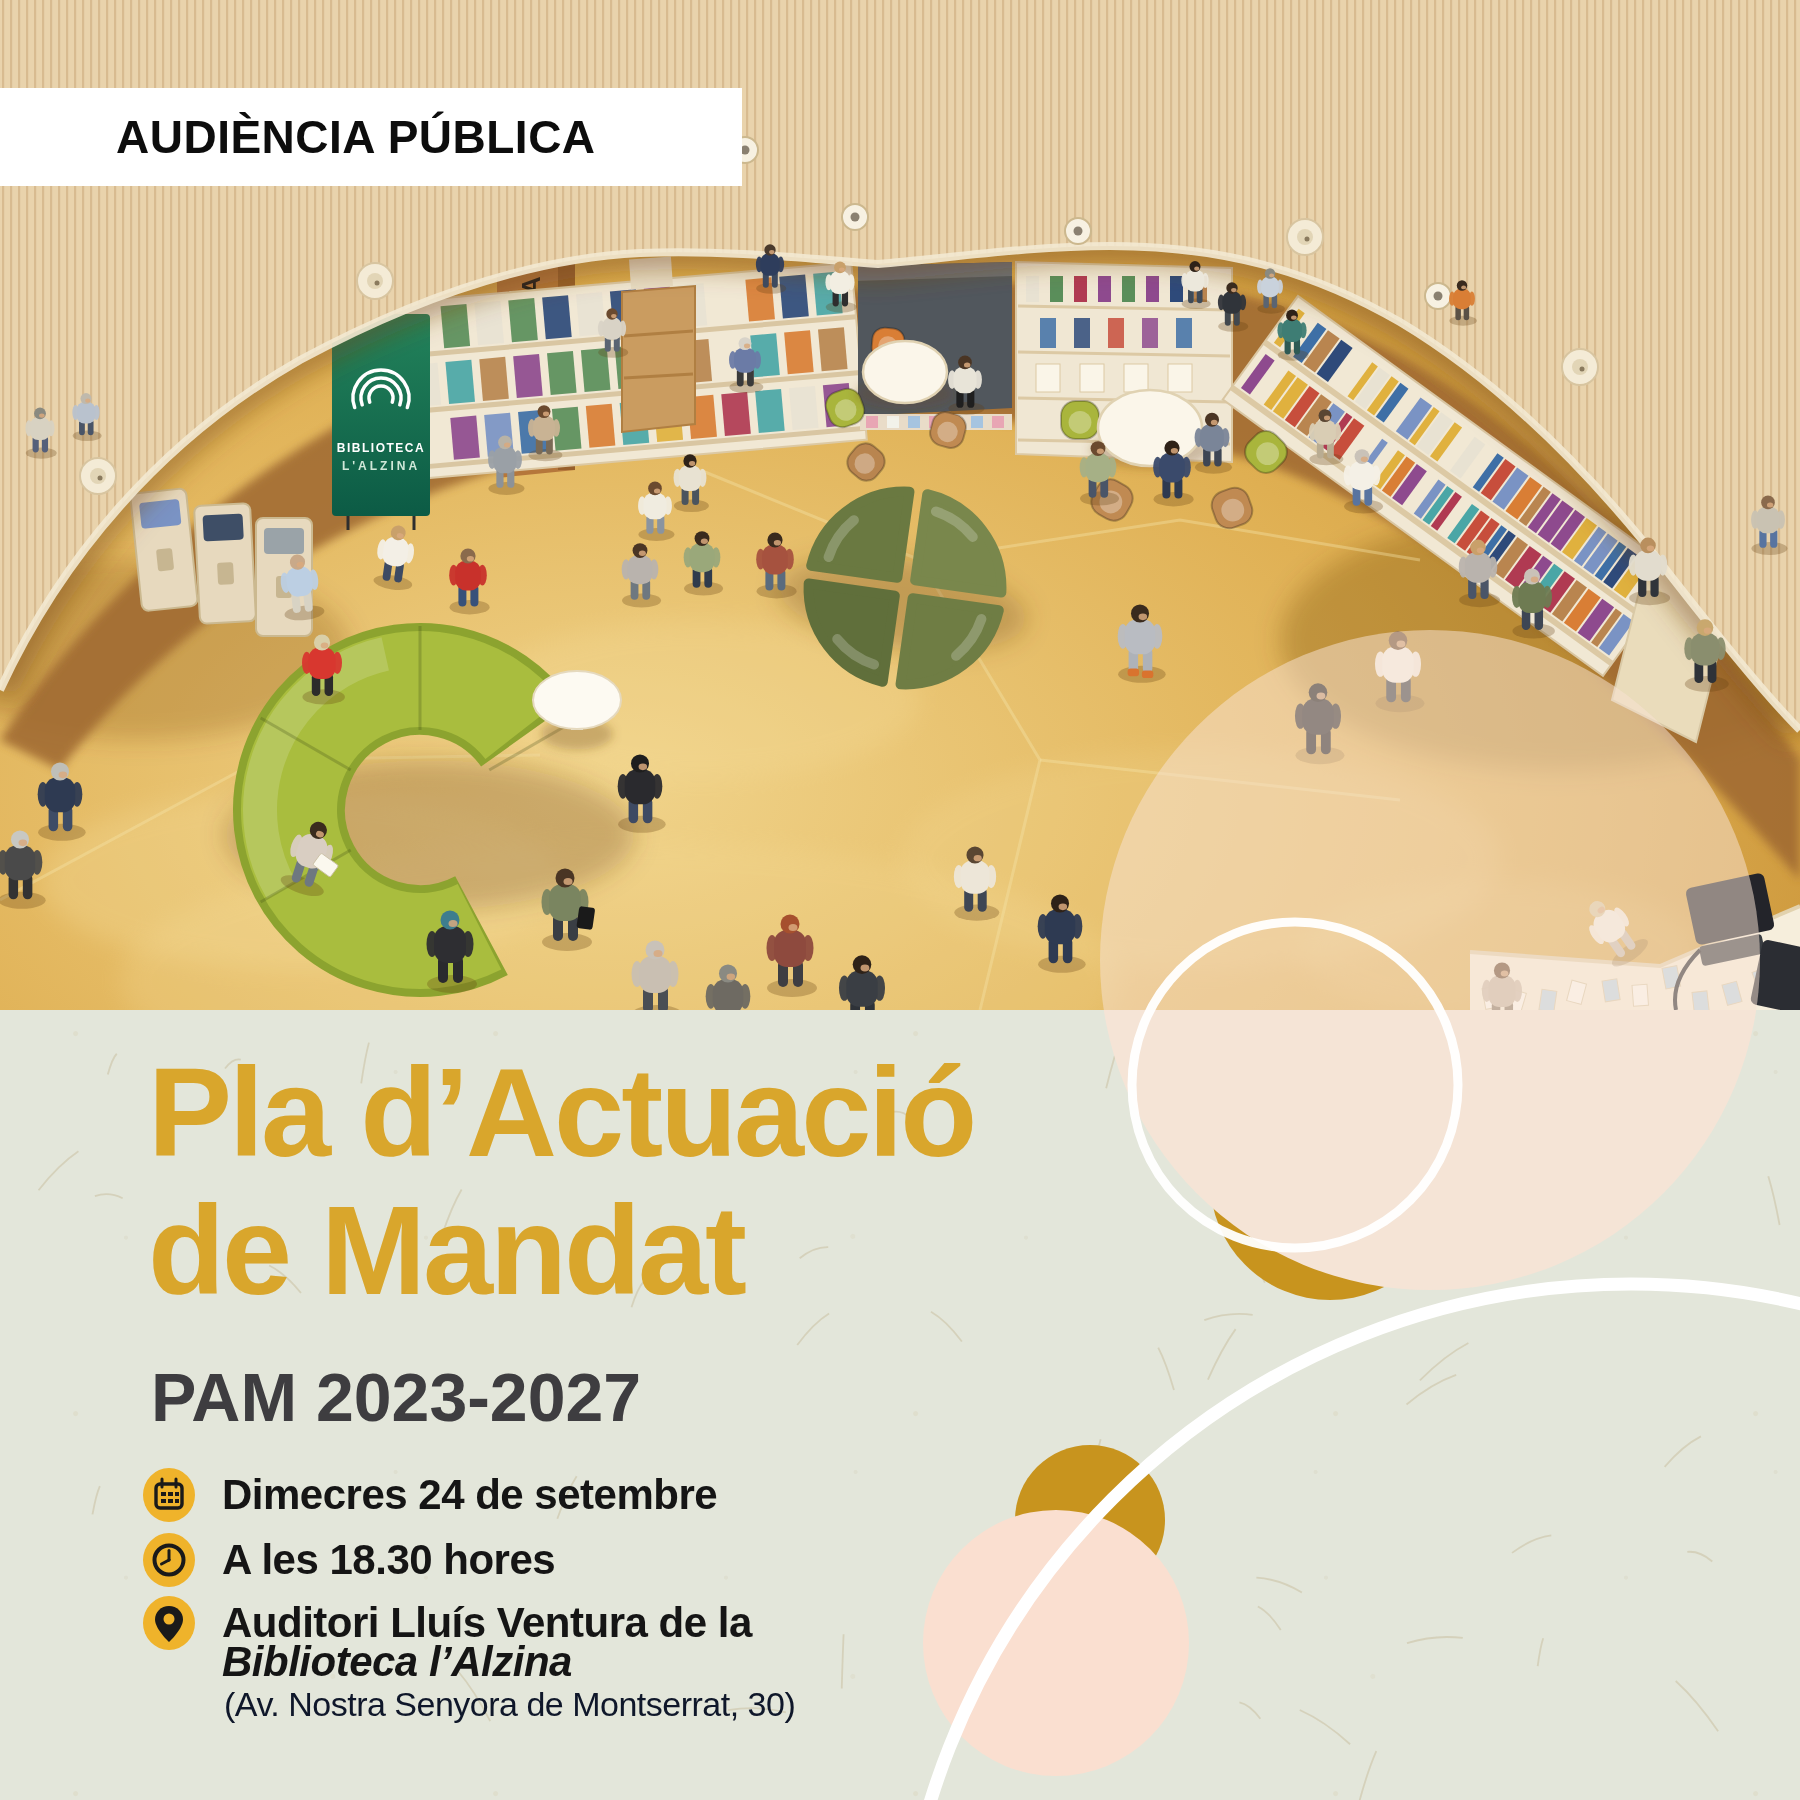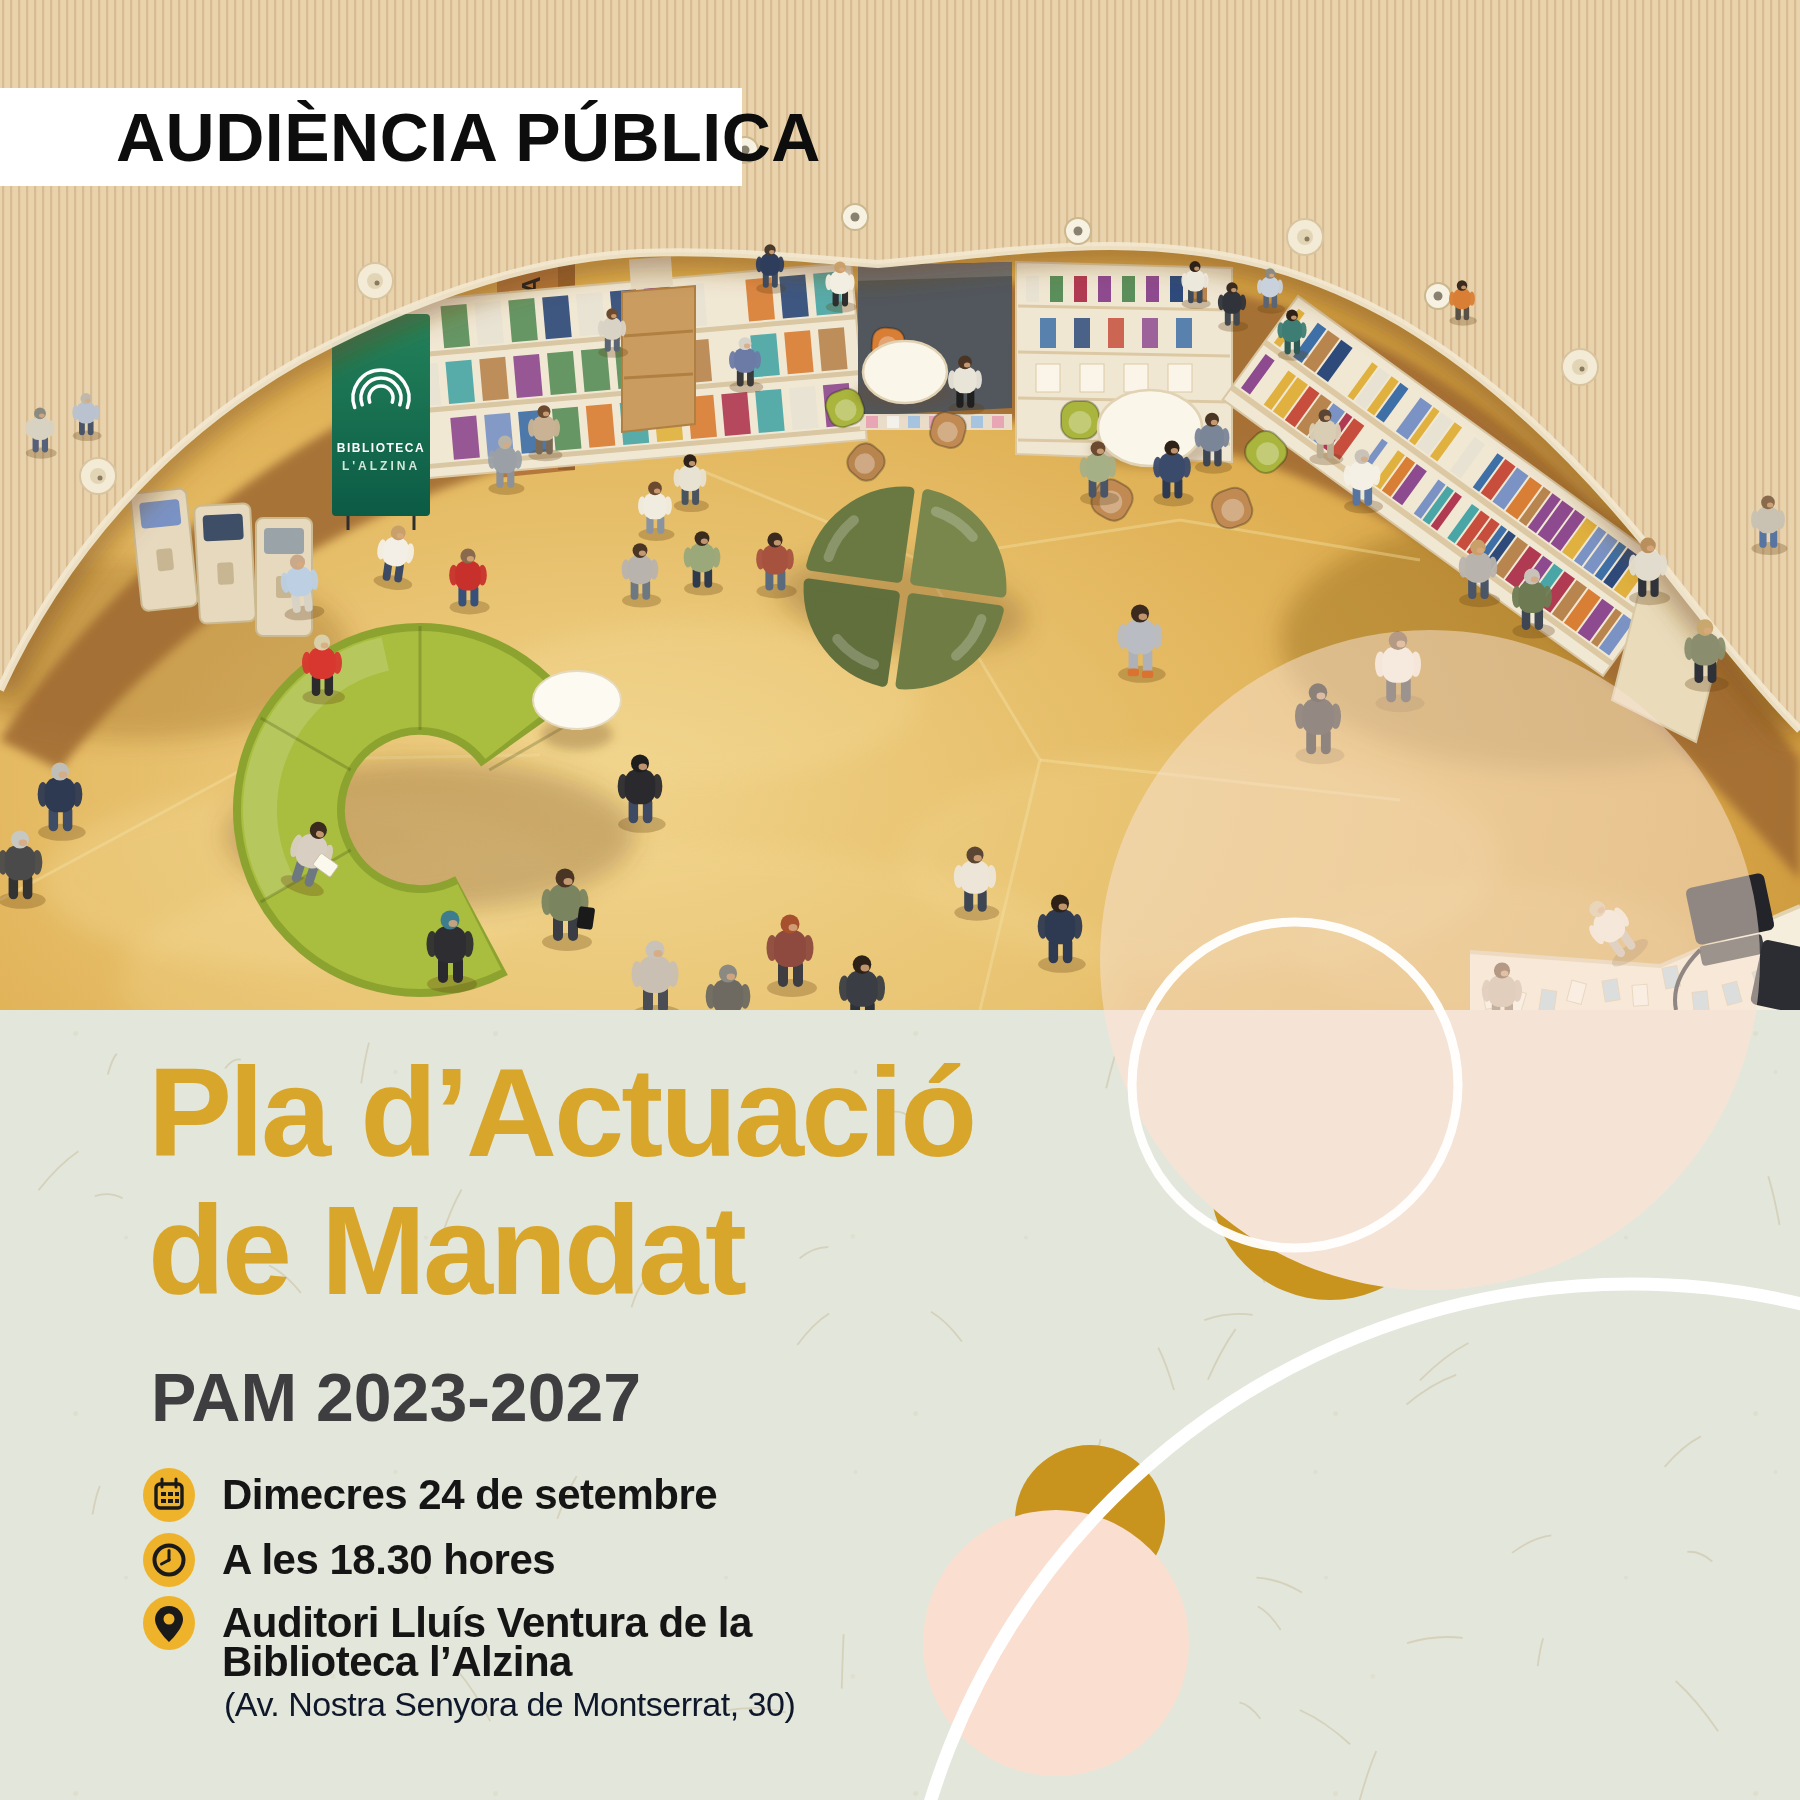--- a/index.html
+++ b/index.html
@@ -18,21 +18,21 @@
       radial-gradient(circle at 86% 68%, rgba(160,130,70,.07) 0 1.5px, transparent 2.5px);
     background-size:420px 380px, 520px 440px, 300px 340px, 460px 400px;
   }
   #photo-wrap{position:absolute;top:0;left:0;width:1800px;height:1010px;z-index:2;}
   #banner{
     position:absolute;left:0;top:88px;width:742px;height:98px;z-index:6;
     background:#FFFFFF;
   }
   #banner .banner-text{
     display:block;padding-left:116px;line-height:98px;
-    font-size:68px;font-weight:bold;letter-spacing:.5px;color:#0D0D0D;
+    font-size:46px;font-weight:bold;letter-spacing:.5px;color:#0D0D0D;
     white-space:nowrap;
   }
   #decor{position:absolute;top:0;left:0;z-index:5;pointer-events:none;}
   #text-block{position:absolute;inset:0;z-index:7;pointer-events:none;}
   .title-line{
     position:absolute;left:148px;white-space:nowrap;
     font-size:126px;font-weight:bold;letter-spacing:-3px;color:#D9A62C;
   }
   #title-line1{top:1040px;}
   #title-line2{top:1178px;}
@@ -44,21 +44,21 @@
   .event-icon{position:absolute;left:0;top:0;width:54px;height:54px;}
   .event-text{
     position:absolute;left:80px;top:0;height:54px;line-height:54px;white-space:nowrap;
     font-size:42px;font-weight:bold;color:#151515;letter-spacing:-0.5px;text-align:center;
   }
   #row-date{top:1468px;}
   #row-time{top:1533px;}
   #row-place{top:1596px;}
   .place-line2{
     position:absolute;left:80px;top:42px;height:48px;line-height:48px;white-space:nowrap;
-    font-size:42px;font-weight:bold;color:#151515;letter-spacing:-0.5px;
+    font-size:42px;font-weight:bold;color:#151515;letter-spacing:-0.5px;font-style:italic;
   }
   .place-note{
     position:absolute;left:82px;top:88px;height:40px;line-height:40px;white-space:nowrap;
     font-size:34px;font-weight:normal;color:#0f172a;letter-spacing:-0.5px;
   }
 </style>
 </head>
 <body>
 
 <div id="paper-texture"></div>

